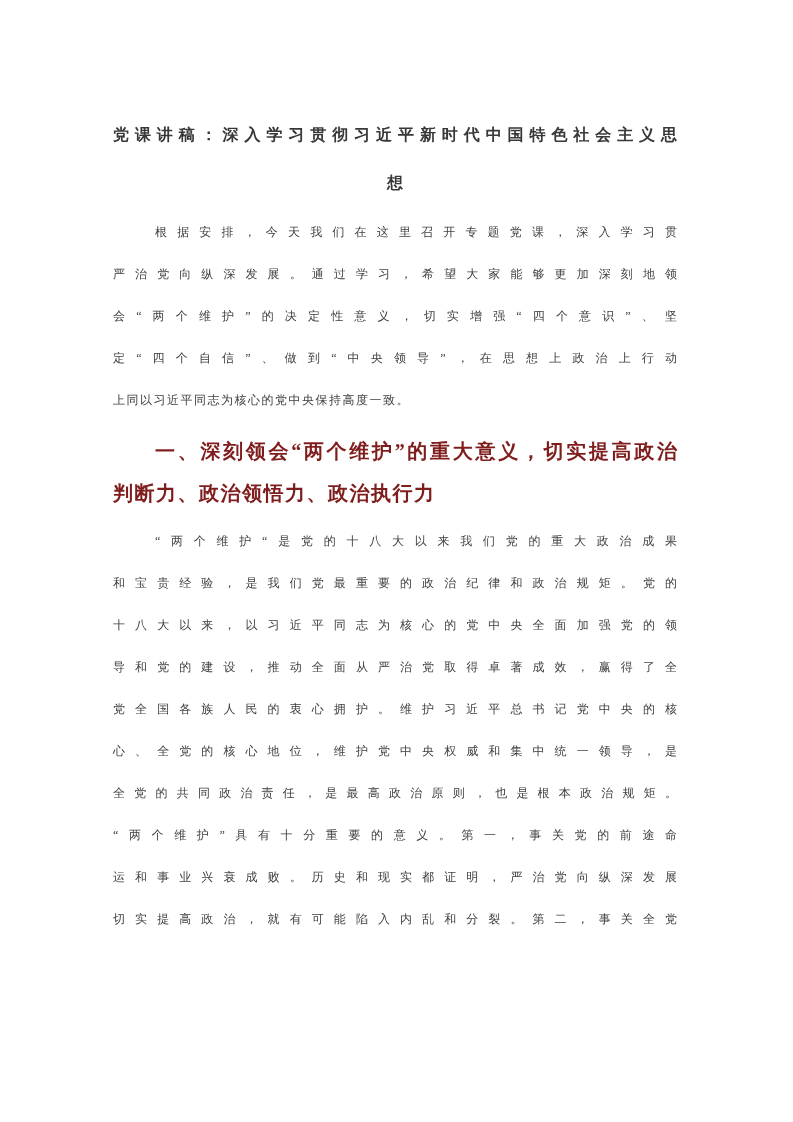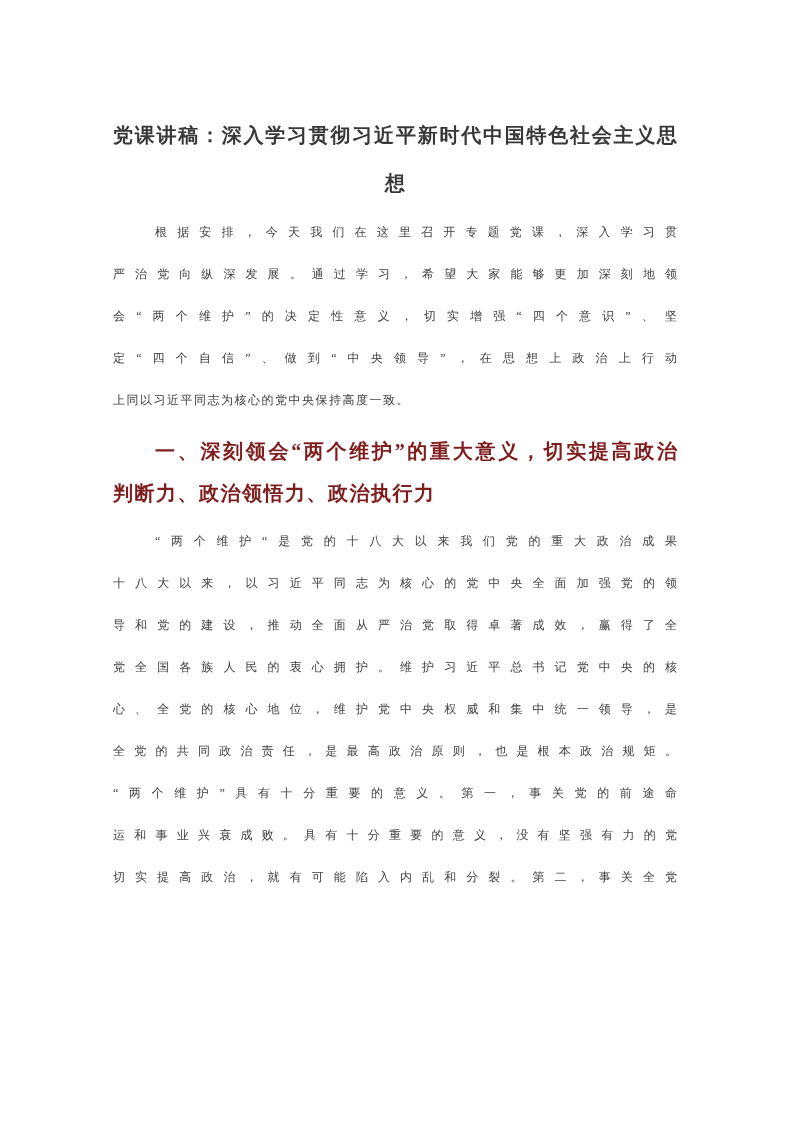--- a/index.html
+++ b/index.html
@@ -13,21 +13,21 @@
     height: 1122px;
     background: #ffffff;
     box-sizing: border-box;
     padding: 111px 116px 0 113px;
     overflow: hidden;
     font-family: "Liberation Serif", "DejaVu Serif", serif;
     color: #414141;
   }
   
   .doc-title {
-    font-size: 20px;
+    font-size: 16px;
     line-height: 48px;
     font-weight: bold;
     color: #383838;
   }
   .doc-title .t-line-fill {
     text-align: justify;
     text-align-last: justify;
   }
   .doc-title .t-line-center {
     text-align: center;
@@ -79,23 +79,24 @@
     <div class="line plain">上同以习近平同志为核心的党中央保持高度一致。</div>
   </div>
 
   <div class="heading">
     <div class="line j indent">一、深刻领会“两个维护”的重大意义，切实提高政治</div>
     <div class="line plain">判断力、政治领悟力、政治执行力</div>
   </div>
 
   <div class="para body-2">
     <div class="line j indent">“两个维护“是党的十八大以来我们党的重大政治成果</div>
+    <div class="line j">和宝贵经验，是我们党最重要的政治纪律和政治规矩。党的</div>
     <div class="line j">十八大以来，以习近平同志为核心的党中央全面加强党的领</div>
     <div class="line j">导和党的建设，推动全面从严治党取得卓著成效，赢得了全</div>
     <div class="line j">党全国各族人民的衷心拥护。维护习近平总书记党中央的核</div>
     <div class="line j">心、全党的核心地位，维护党中央权威和集中统一领导，是</div>
     <div class="line j">全党的共同政治责任，是最高政治原则，也是根本政治规矩。</div>
     <div class="line j">“两个维护”具有十分重要的意义。第一，事关党的前途命</div>
-    <div class="line j">运和事业兴衰成败。具有十分重要的意义，没有坚强有力的党</div>
+    <div class="line j">运和事业兴衰成败。历史和现实都证明，严治党向纵深发展</div>
     <div class="line j">切实提高政治，就有可能陷入内乱和分裂。第二，事关全党</div>
   </div>
 
 </div>
 
 </body></html>

